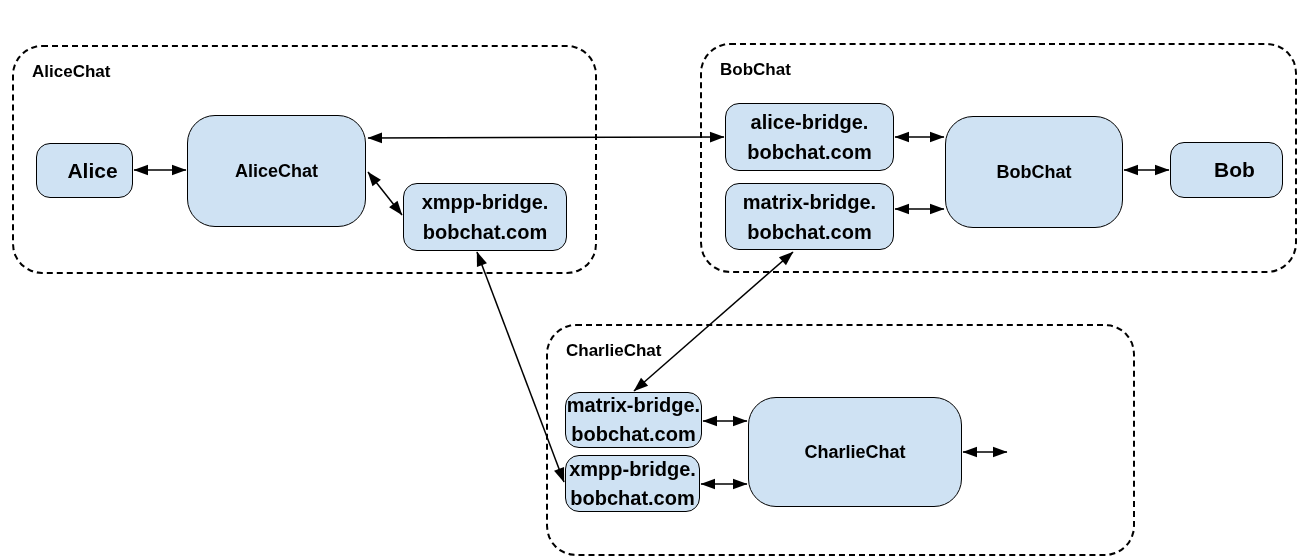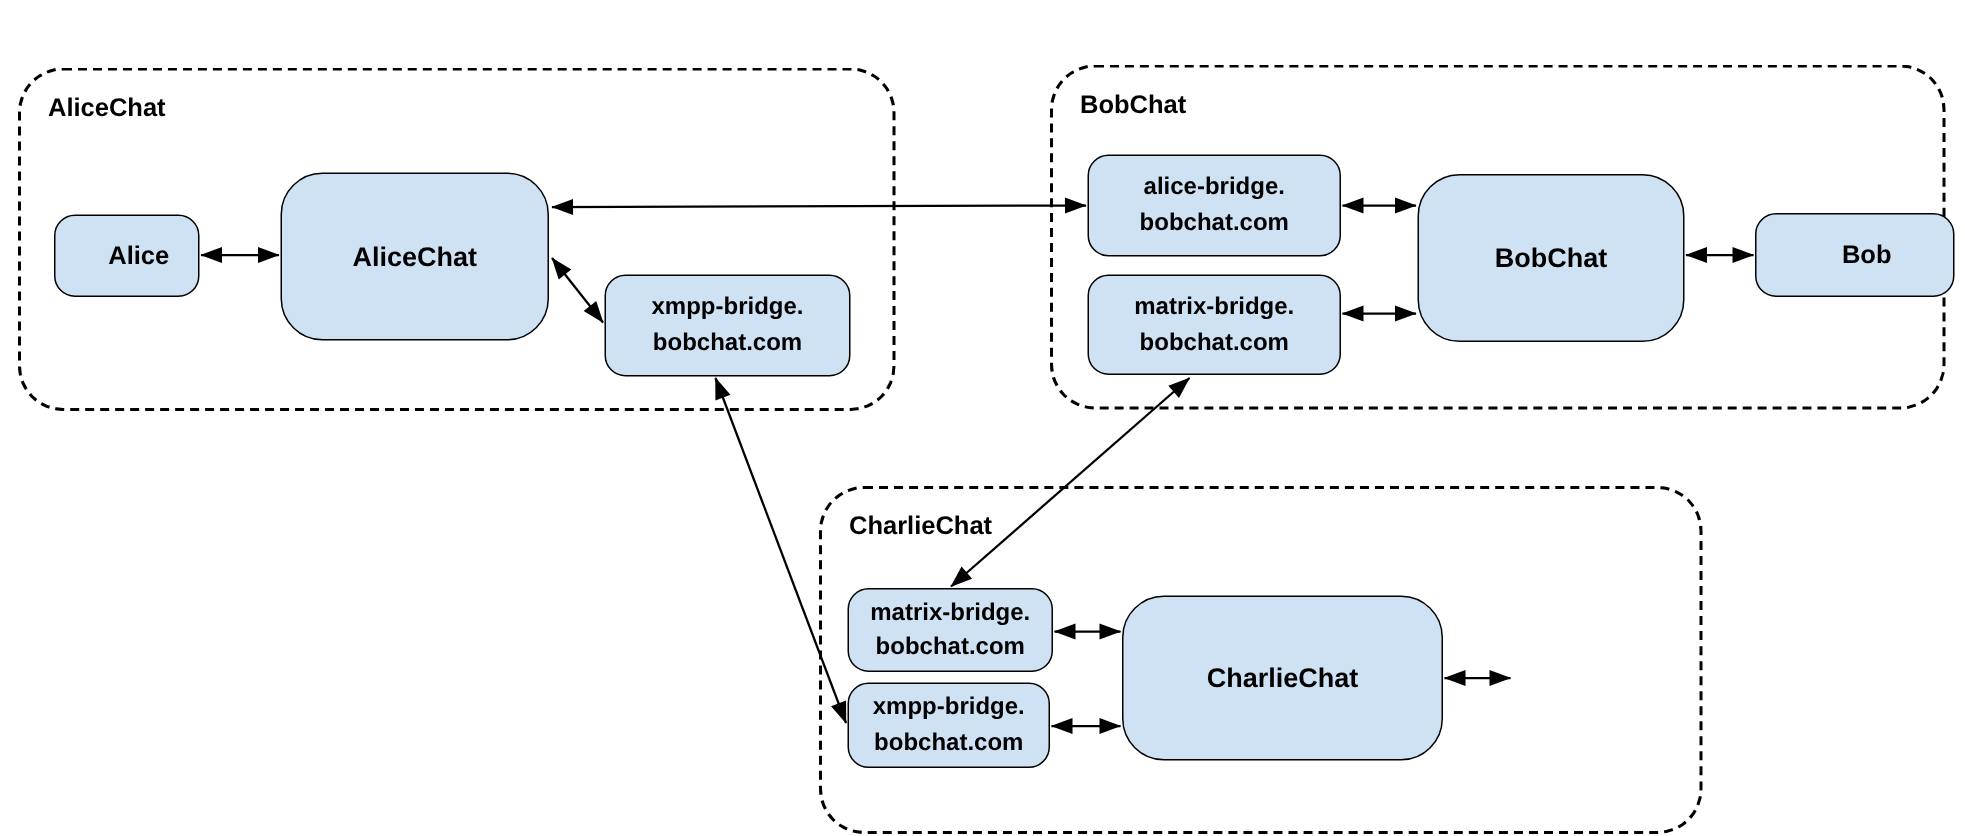--- a/index.html
+++ b/index.html
@@ -43,22 +43,22 @@
     border:1.5px solid var(--node-border);
     box-sizing:border-box;
     display:flex;flex-direction:column;
     align-items:center;justify-content:center;
     text-align:center;
     font-weight:700;
     border-radius:14px;
     line-height:1.5;
   }
   .node.big{border-radius:28px;font-size:18px;}
-  .node.small{font-size:17px;padding-left:16px;}
-  .node.bridge{font-size:16px;}
+  .node.small{font-size:21px;padding-left:16px;}
+  .node.bridge{font-size:20px;}
   .node span{display:block;}
 </style>
 </head>
 <body>
 
 <div class="canvas">
 
   <div class="container" style="left:12px;top:21px;width:585px;height:229px">
     <div class="container-label">AliceChat</div>
   </div>
@@ -110,21 +110,21 @@
 
   <div class="node bridge" style="left:725px;top:159px;width:169px;height:67px">
     <span>matrix-bridge.</span>
     <span>bobchat.com</span>
   </div>
 
   <div class="node big" style="left:945px;top:92px;width:178px;height:112px">
     <span>BobChat</span>
   </div>
 
-  <div class="node small" style="left:1170px;top:118px;width:133px;height:56px">
+  <div class="node small" style="left:1170px;top:118px;width:113px;height:56px">
     <span>Bob</span>
   </div>
 
   <div class="node bridge" style="left:565px;top:368px;width:137px;height:56px;line-height:1.45">
     <span>matrix-bridge.</span>
     <span>bobchat.com</span>
   </div>
 
   <div class="node bridge" style="left:565px;top:431px;width:135px;height:57px;line-height:1.45">
     <span>xmpp-bridge.</span>

